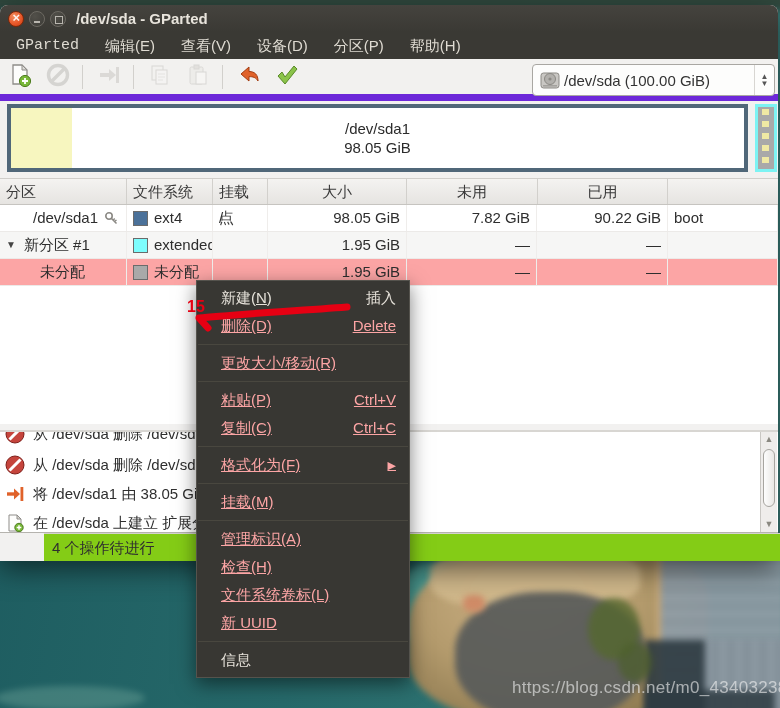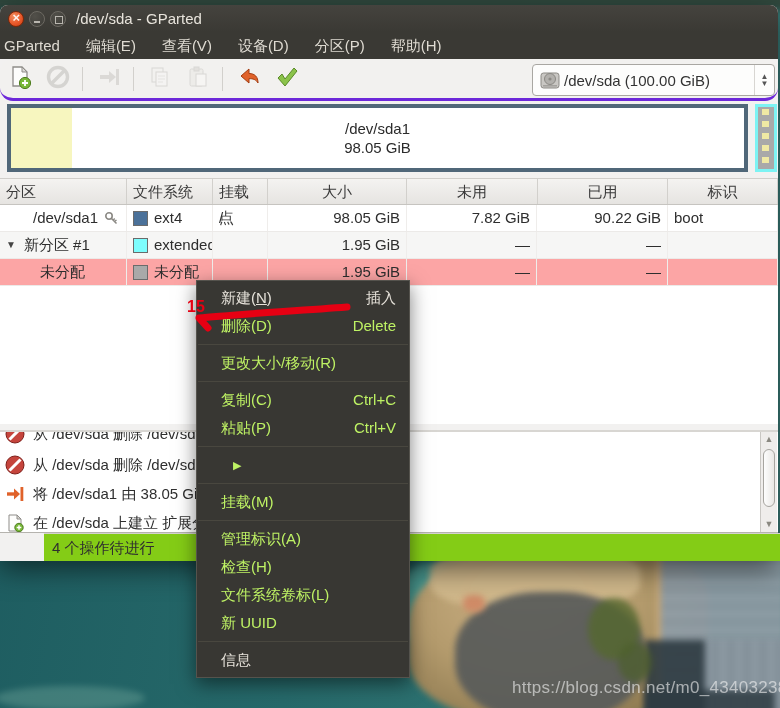--- a/index.html
+++ b/index.html
@@ -33,28 +33,28 @@
           border-radius:8px 8px 0 0;box-shadow:0 8px 28px rgba(0,0,0,.55);z-index:1;}
   .titlebar{position:absolute;left:0;top:0;width:100%;height:27px;border-radius:8px 8px 0 0;
             background:linear-gradient(#45433e,#3a3934);}
   .winbtn{position:absolute;top:6px;width:16px;height:16px;border-radius:50%;}
   .btn-close{left:8px;background:radial-gradient(circle at 35% 30%,#f08e5e,#e9592b 55%,#c83d10);border:1px solid #7e2708;}
   .btn-close:after{content:"×";position:absolute;left:3.5px;top:-2.5px;color:#fdf3ee;font-size:13px;font-weight:bold;}
   .btn-min,.btn-max{left:29px;background:radial-gradient(circle at 35% 30%,#52504a,#3c3b36);border:1px solid #6d6a63;}
   .btn-max{left:50px;}
   .btn-min:after{content:"";position:absolute;left:4px;top:9px;width:6px;height:2px;background:#b9b6af;}
   .btn-max:after{content:"";position:absolute;left:4px;top:4px;width:6px;height:6px;border:1.5px solid #b9b6af;}
-  .wintitle{position:absolute;left:76px;top:0;line-height:27px;color:#e8e4dc;font-weight:normal;font-size:15px;}
+  .wintitle{position:absolute;left:76px;top:0;line-height:27px;color:#e8e4dc;font-weight:bold;font-size:15px;}
 
   .menubar{position:absolute;left:0;top:27px;width:100%;height:27px;background:#3a3934;display:flex;align-items:center;}
   .menubar .mitem{padding:0 13px;color:#dfdbd2;font-size:15px;line-height:27px;}
-  .menubar .mitem:first-child{padding-left:4px;}
+  .menubar .mitem:first-child{padding-left:16px;font-family:Liberation Mono, monospace;}
 
   .toolbar{position:absolute;left:0;top:54px;width:100%;height:42px;background:#f2f1ef;
-           border-bottom:3px solid #6d28d9;display:flex;align-items:center;border-radius:13px;}
+           border-bottom:7px solid #6d28d9;display:flex;align-items:center;}
   .tbtn{width:36px;height:32px;display:flex;align-items:center;justify-content:center;margin-left:2px;}
   .tbtn.disabled{opacity:.45;}
   .tsep{width:1px;height:24px;background:#d2d0cc;margin:0 6px;}
   .device-combo{position:absolute;right:3px;top:5px;width:243px;height:32px;background:#fdfdfc;
                 border:1px solid #a9a7a2;border-radius:4px;display:flex;align-items:center;}
   .device-combo .dlabel{font-size:15px;color:#333;margin-left:2px;white-space:nowrap;}
   .device-combo .spin{margin-left:auto;width:20px;height:100%;border-left:1px solid #d8d6d2;
                       display:flex;flex-direction:column;align-items:center;justify-content:center;color:#555;font-size:8px;line-height:7px;}
 
   
@@ -96,21 +96,21 @@
   .statusbar .stext{font-size:15px;color:#2f2f2f;line-height:27px;margin-left:8px;}
   .grip{position:absolute;right:3px;bottom:3px;width:12px;height:12px;
         background:radial-gradient(circle at 75% 25%,#b5b3ae 1.2px,transparent 1.6px),
                    radial-gradient(circle at 75% 75%,#b5b3ae 1.2px,transparent 1.6px),
                    radial-gradient(circle at 25% 75%,#b5b3ae 1.2px,transparent 1.6px);}
 
   
   .ctxmenu{position:absolute;left:196px;top:280px;width:214px;background:#383733;border:1px solid #55534d;
            box-shadow:0 6px 18px rgba(0,0,0,.5);z-index:3;padding:3px 0;}
   .ci{height:28px;line-height:28px;padding:0 13px 0 24px;font-size:15px;color:#e6e2da;display:flex;}
-  .ci.disabled{color:#bef264;}
+  .ci.disabled{color:#fca5a5;text-decoration:underline;}
   .ci .lab{flex:1;white-space:nowrap;}
   .ci .sc{margin-left:12px;}
   .ci .sub{margin-left:12px;font-size:11px;}
   .csep{height:1px;background:#49473f;margin:4px 1px;}
 
   
   .anno{position:absolute;left:0;top:0;z-index:4;pointer-events:none;}
   .anno-num{position:absolute;left:187px;top:298px;color:#e60013;font-size:16px;font-weight:bold;}
   .anno-svg{position:absolute;left:185px;top:296px;}
 </style>
@@ -236,21 +236,20 @@
     </div>
 
     <div class="table">
       <div class="thead" id="thead">
           <div class="th c0 ">分区</div>
           <div class="th c1 ">文件系统</div>
           <div class="th c2 ">挂载点</div>
           <div class="th c3 center">大小</div>
           <div class="th c5 center">未用</div>
           <div class="th c4 center">已用</div>
-          <div class="th c6 center">标识</div>
         </div>
       <div id="tbody">
  <div class="trow" style="background:#ffffff">
    <div class="td c0" style="padding-left:33px">
 
      <span>/dev/sda1</span>
               <svg class="keyicon" width="15" height="15" viewBox="0 0 15 15">
                 <circle cx="5" cy="5" r="3.2" fill="none" stroke="#8b8984" stroke-width="1.6"></circle>
                 <path d="M7.5 7.5 L12.5 12.5 M10.5 10.5 l2 -1.5 M9 9 l1.8 -1.3" stroke="#8b8984" stroke-width="1.5"></path>
               </svg>
@@ -358,31 +357,32 @@
      <span class="sc">Delete</span>
 
    </div>
       <div class="csep"></div>
       <div class="ci disabled">
      <span class="lab">更改大小/移动(R)</span>
 
    </div>
       <div class="csep"></div>
       <div class="ci disabled">
+     <span class="lab">粘贴(P)</span>
+     <span class="sc">Ctrl+V</span>
+
+   </div>
+      <div class="ci disabled">
      <span class="lab">复制(C)</span>
      <span class="sc">Ctrl+C</span>
 
    </div>
-      <div class="ci disabled">
-     <span class="lab">粘贴(P)</span>
-     <span class="sc">Ctrl+V</span>
-
-   </div>
-      <div class="csep"></div>
-      <div class="ci disabled">
+      <div class="csep"></div>
+      <div class="ci disabled">
+     <span class="lab">格式化为(F)</span>
 
      <span class="sub">▶</span>
    </div>
       <div class="csep"></div>
       <div class="ci disabled">
      <span class="lab">挂载(M)</span>
 
    </div>
       <div class="csep"></div>
       <div class="ci disabled">

